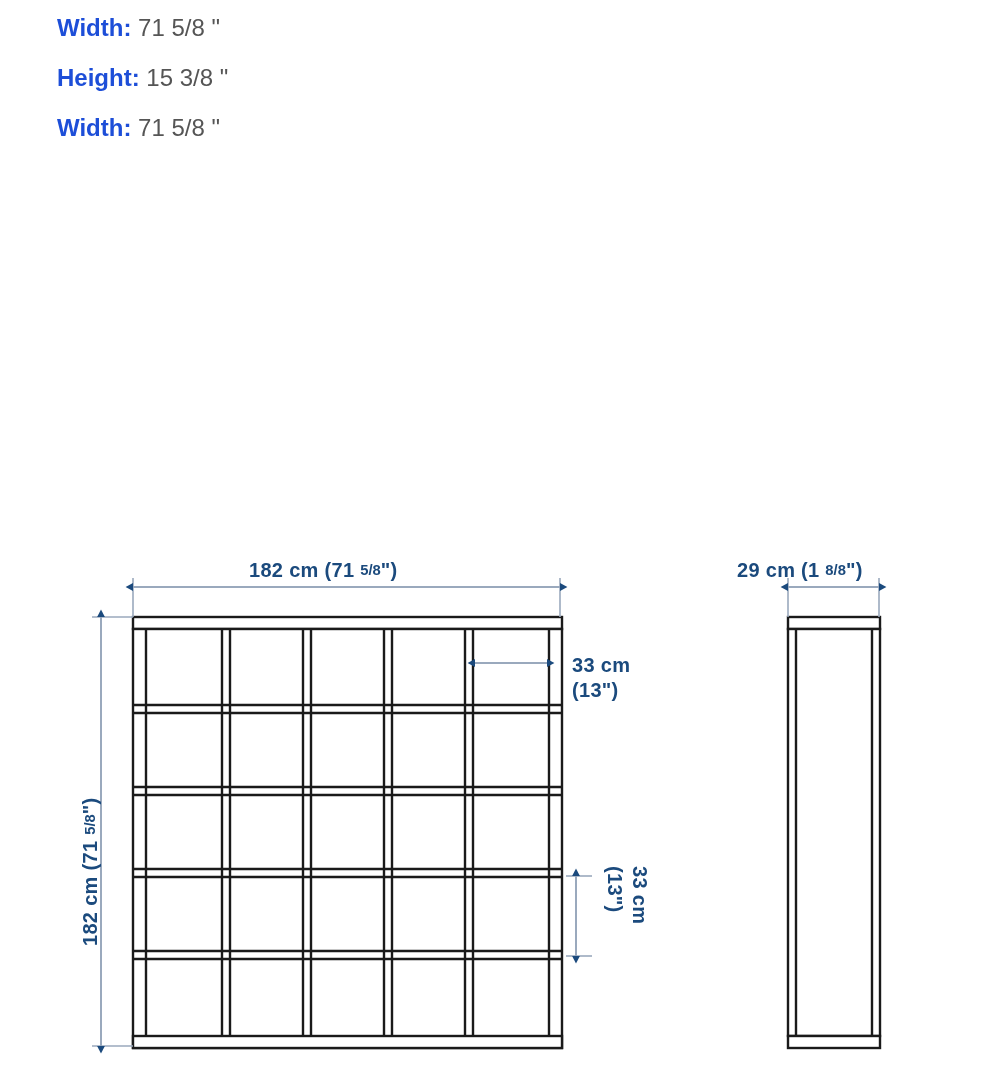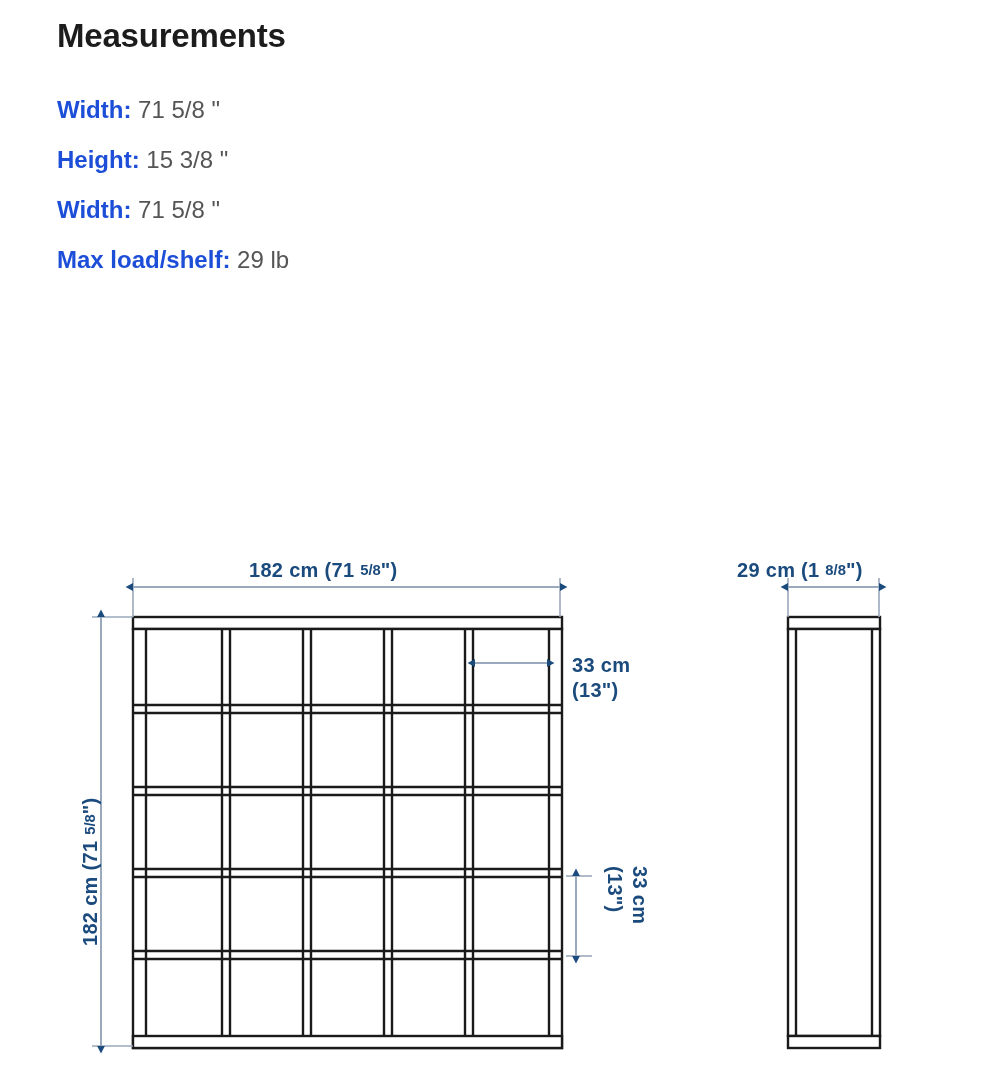--- a/index.html
+++ b/index.html
@@ -100,41 +100,36 @@
   .frac {
     font-size: 0.74em;
     vertical-align: 0.16em;
     letter-spacing: 0;
   }
 </style>
 </head>
 <body>
 
 <div id="measurements-panel">
-  <h1 id="page-title">Measurements</h1>
 
   <div class="spec-row">
     <span class="spec-label">Width:</span>
     <span class="spec-value">71 5/8 "</span>
   </div>
 
   <div class="spec-row">
     <span class="spec-label">Height:</span>
     <span class="spec-value">15 3/8 "</span>
   </div>
 
   <div class="spec-row">
     <span class="spec-label">Width:</span>
     <span class="spec-value">71 5/8 "</span>
   </div>
 
-  <div class="spec-row">
-    <span class="spec-label">Max load/shelf:</span>
-    <span class="spec-value">29 lb</span>
-  </div>
 </div>
 
 <div id="drawing-stage">
   <svg width="997" height="1080" viewBox="0 0 997 1080" xmlns="http://www.w3.org/2000/svg">
     <defs>
       <marker id="arrowStart" markerWidth="9" markerHeight="9" refX="8" refY="4.5" orient="auto" markerUnits="userSpaceOnUse">
         <path d="M8,0.6 L8,8.4 L0.6,4.5 Z" fill="#1b4a7d"></path>
       </marker>
       <marker id="arrowEnd" markerWidth="9" markerHeight="9" refX="1" refY="4.5" orient="auto" markerUnits="userSpaceOnUse">
         <path d="M1,0.6 L1,8.4 L8.4,4.5 Z" fill="#1b4a7d"></path>

